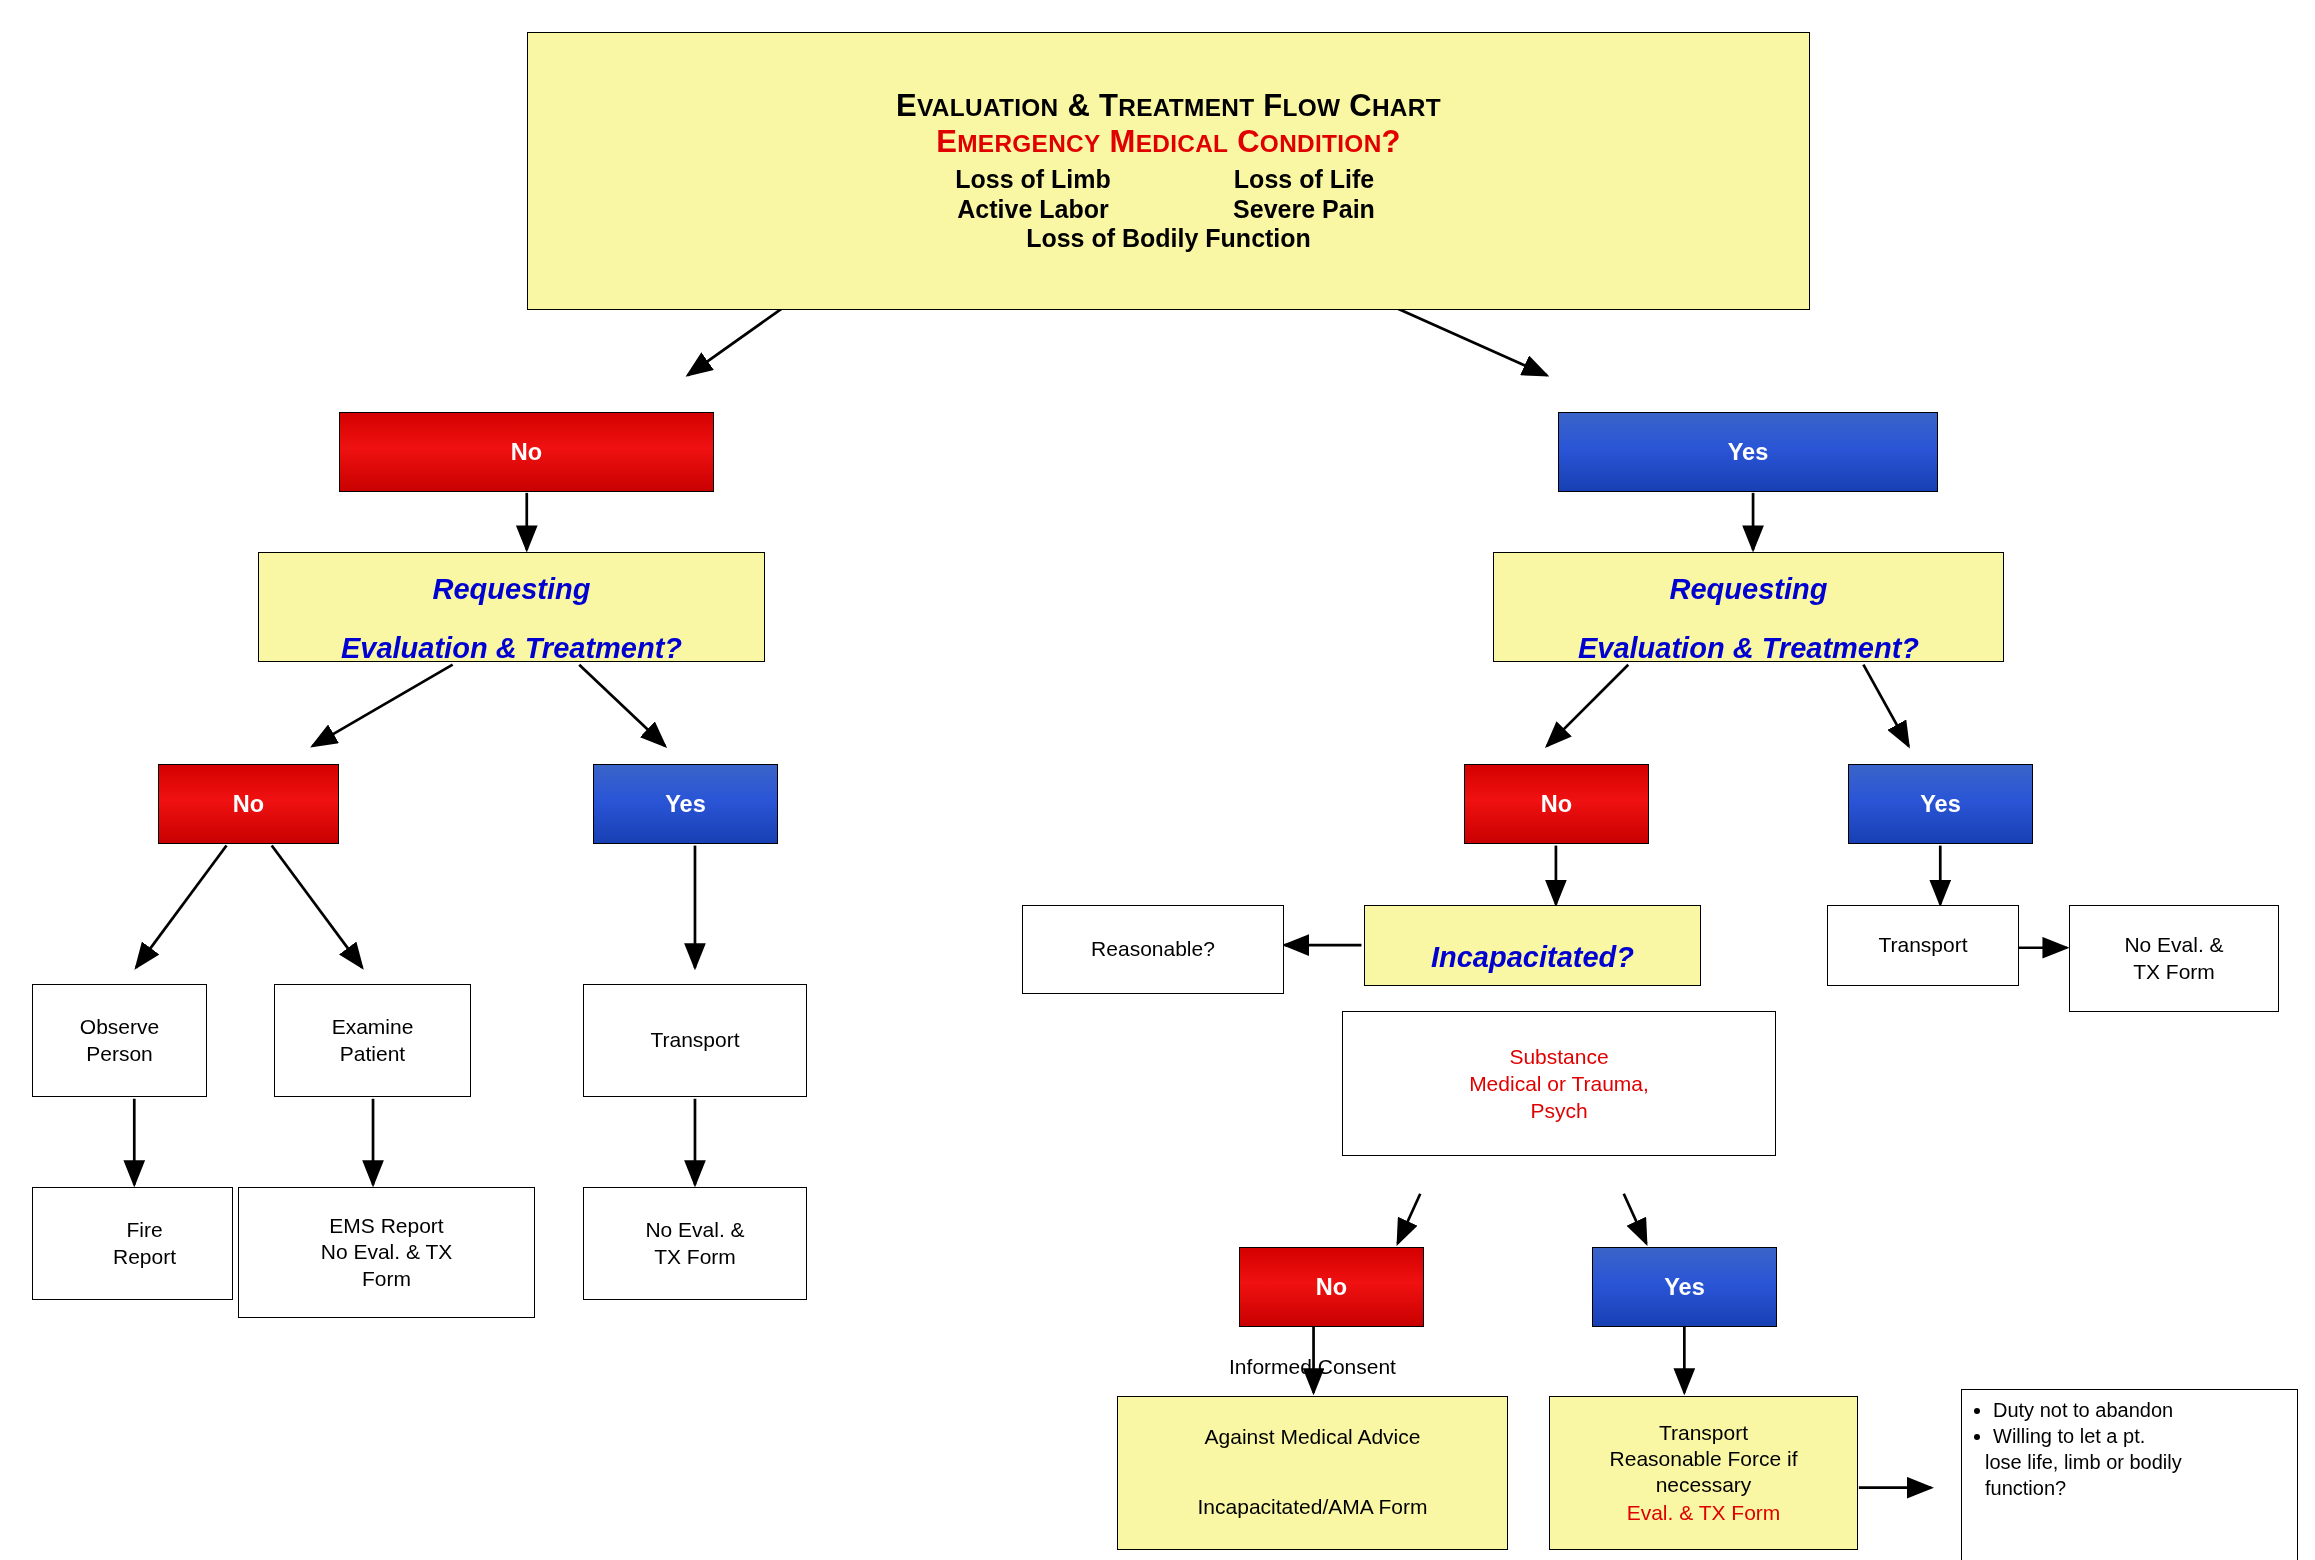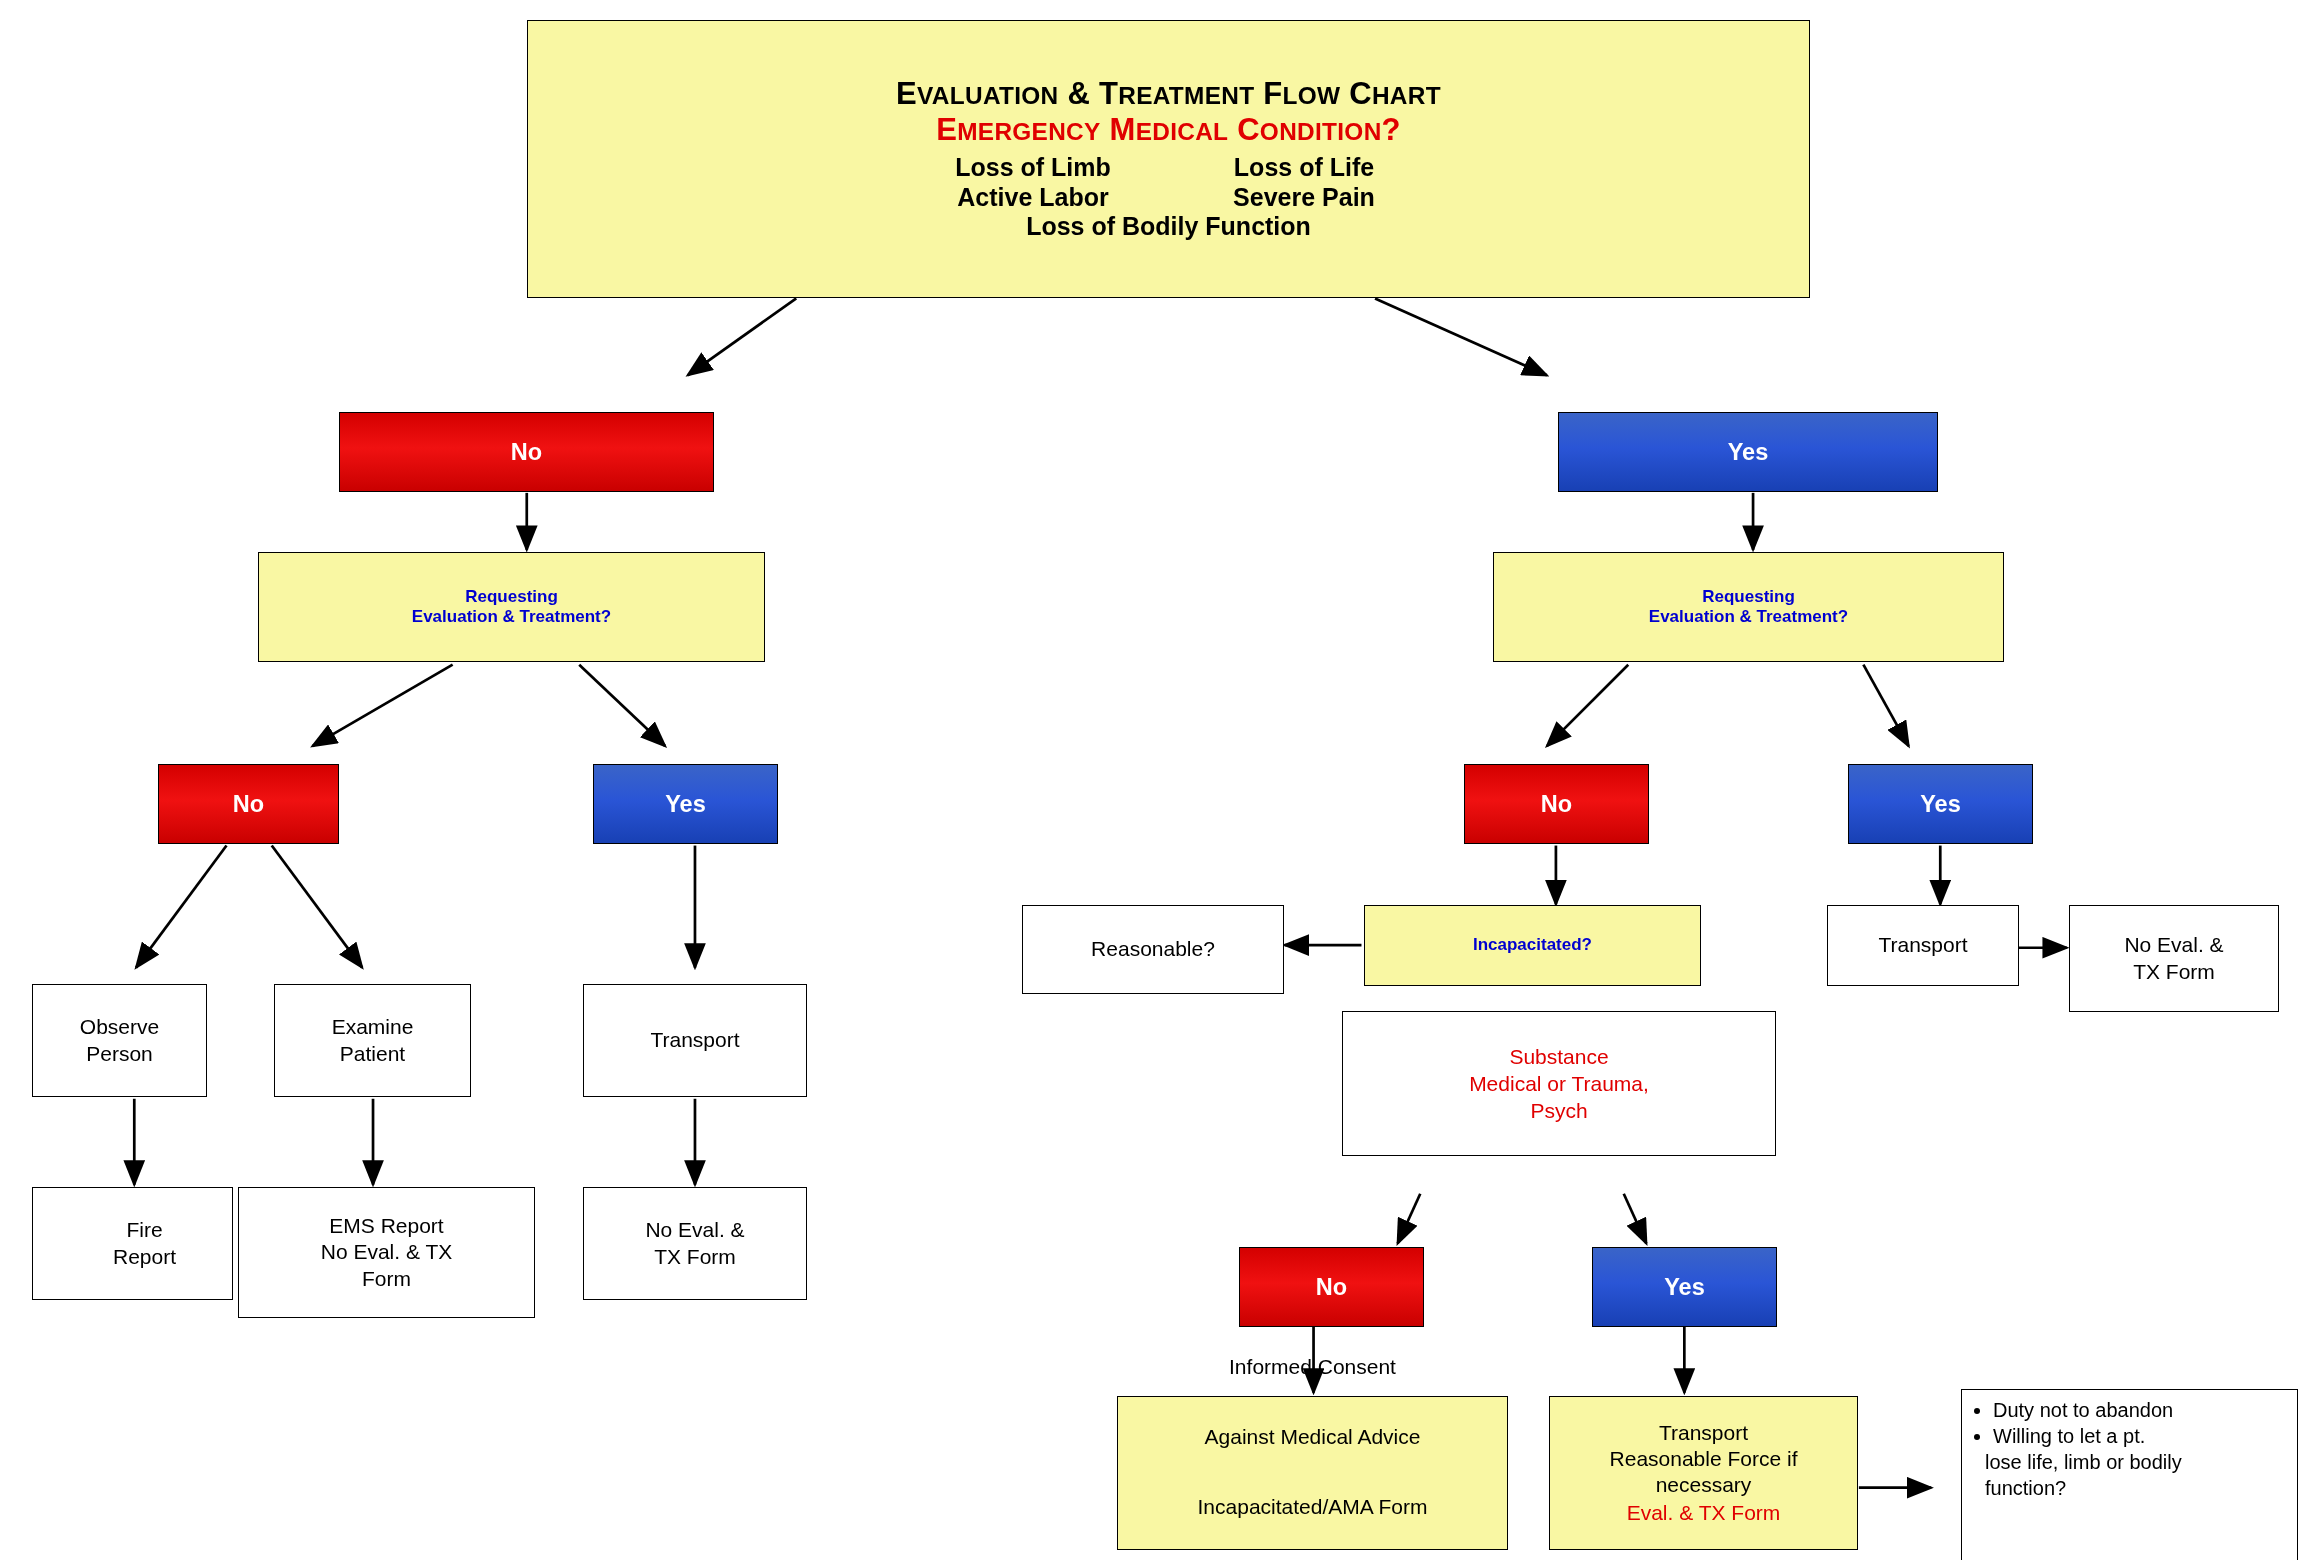--- a/index.html
+++ b/index.html
@@ -3,31 +3,31 @@
 <meta charset="utf-8">
 <style>
   html,body{margin:0;padding:0;background:#ffffff;}
   body{width:2316px;height:1560px;font-family:"Liberation Sans",sans-serif;position:relative;overflow:hidden;}
   #canvas{position:relative;width:2316px;height:1560px;}
   .node{position:absolute;box-sizing:border-box;display:flex;flex-direction:column;align-items:center;justify-content:center;text-align:center;}
   .yellow{background:#f9f7a3;border:0.9px solid #000;}
   .white{background:#ffffff;border:0.9px solid #000;}
   .red{background:linear-gradient(to bottom,#d40000 0%,#f01111 45%,#c90000 100%);border:0.9px solid #000;color:#ffffff;font-weight:bold;}
   .blue{background:linear-gradient(to bottom,#3a64c8 0%,#2a55d6 45%,#1840b4 100%);border:0.9px solid #000;color:#ffffff;font-weight:bold;}
-  .title-box{padding:7.2px 9px;}
+  .title-box{padding:7.2px 9px;margin-top:12px;}
   .t-main{font-size:31px;font-weight:bold;color:#000;letter-spacing:0.3px;}
   .t-main .sm{font-size:24.4px;}
   .t-sub{font-size:31px;font-weight:bold;color:#e00000;letter-spacing:0.3px;}
   .t-sub .sm{font-size:24.4px;}
   .t-row{display:flex;width:100%;justify-content:center;font-size:25px;font-weight:bold;color:#000;line-height:1.18;}
   .t-col-l{width:271px;text-align:center;}
   .t-col-r{width:271px;text-align:center;}
   .t-center{font-size:25px;font-weight:bold;color:#000;line-height:1.18;}
   .lbl{font-size:23.5px;}
-  .ital-blue{color:#0000d0;font-weight:bold;font-size:17px;line-height:1.2;}
+  .ital-blue{color:#0000d0;font-style:italic;font-weight:bold;font-size:29px;line-height:1.2;margin-top:24px;}
   .plain{font-size:21px;color:#000;line-height:1.25;}
   .redtxt{color:#e00000;font-weight:normal;font-size:21px;line-height:1.3;}
   .bullets{position:absolute;box-sizing:border-box;background:#fff;border:0.9px solid #000;font-size:20px;color:#000;line-height:1.3;padding:7.2px 9px 7.2px 11px;}
   .bullets ul{margin:0;padding-left:20px;}
   .bullets li{margin:0;}
   .bullets .tail{margin-left:12px;}
   svg.arrows{position:absolute;left:0;top:0;width:2316px;height:1560px;pointer-events:none;}
 </style>
 </head>
 <body>

